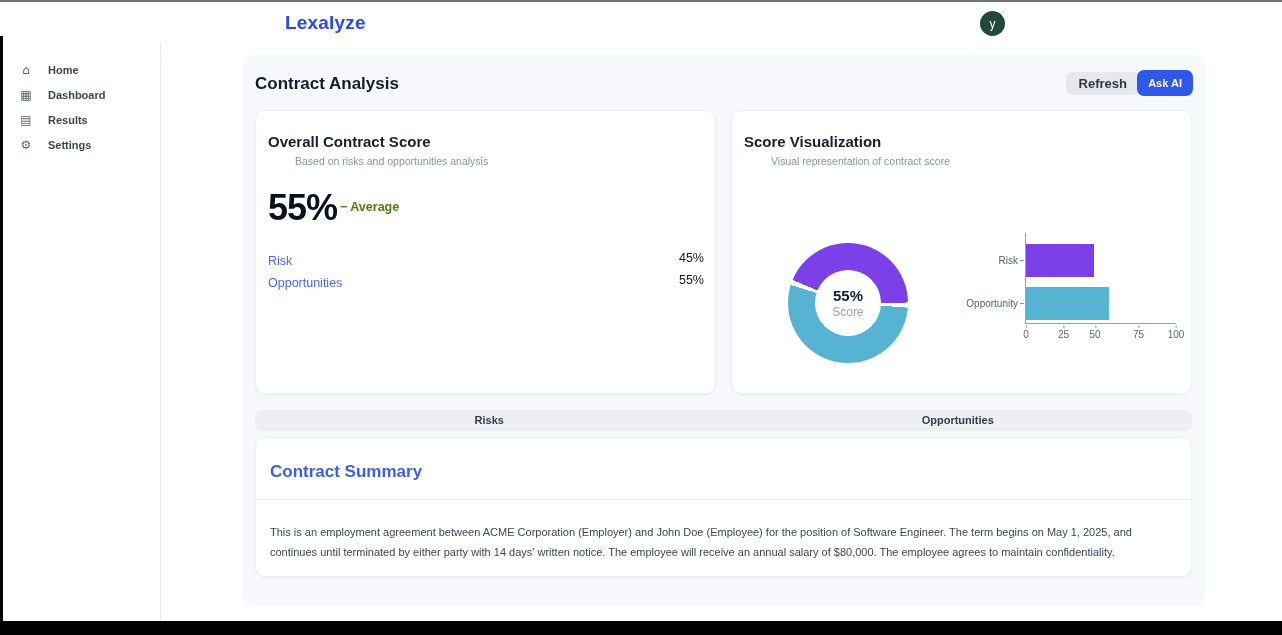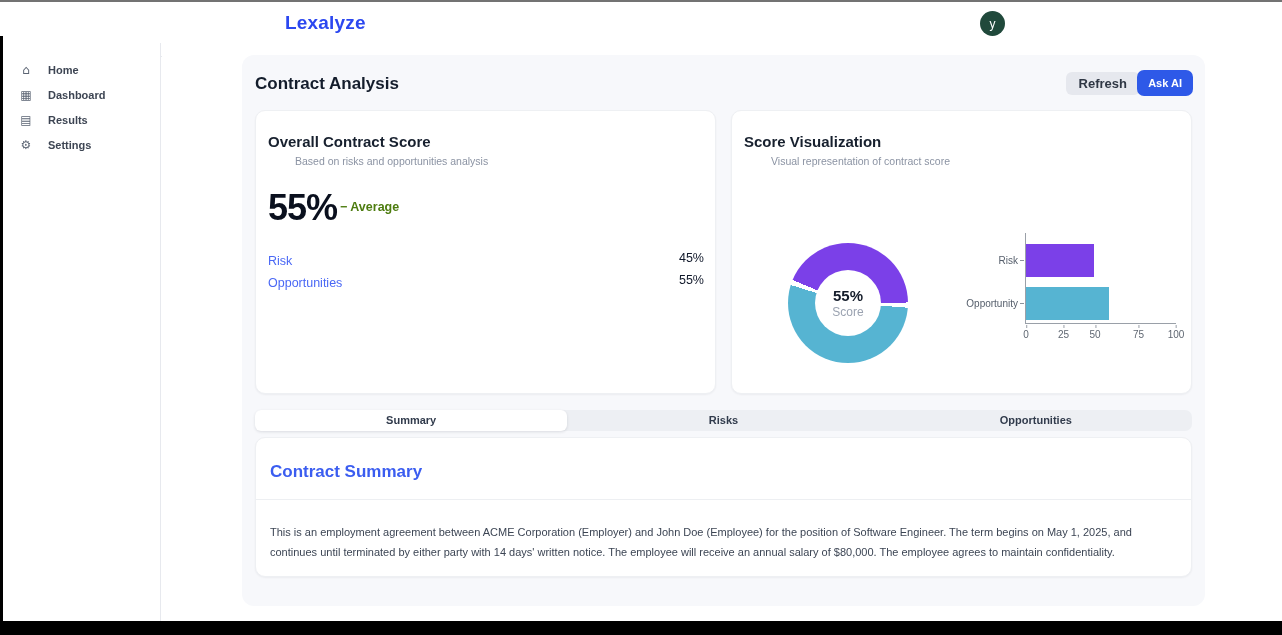--- a/index.html
+++ b/index.html
@@ -147,21 +147,20 @@
           <div class="bar-cat c1">Opportunity</div>
           <span class="xtick" style="left: 0px;">0</span>
           <span class="xtick" style="left: 37.5px;">25</span>
           <span class="xtick" style="left: 69px;">50</span>
           <span class="xtick" style="left: 112.5px;">75</span>
           <span class="xtick" style="left: 150px;">100</span>
         </div>
       </div>
 
       <div class="tabbar">
-        <div class="tab active">Summary</div>
         <div class="tab">Risks</div>
         <div class="tab">Opportunities</div>
       </div>
 
       <div class="card summary">
         <div class="summary-title">Contract Summary</div>
         <div class="summary-divider"></div>
         <div class="summary-text">This is an employment agreement between ACME Corporation (Employer) and John Doe (Employee) for the position of Software Engineer. The term begins on May 1, 2025, and continues until terminated by either party with 14 days' written notice. The employee will receive an annual salary of $80,000. The employee agrees to maintain confidentiality.</div>
       </div>
 

